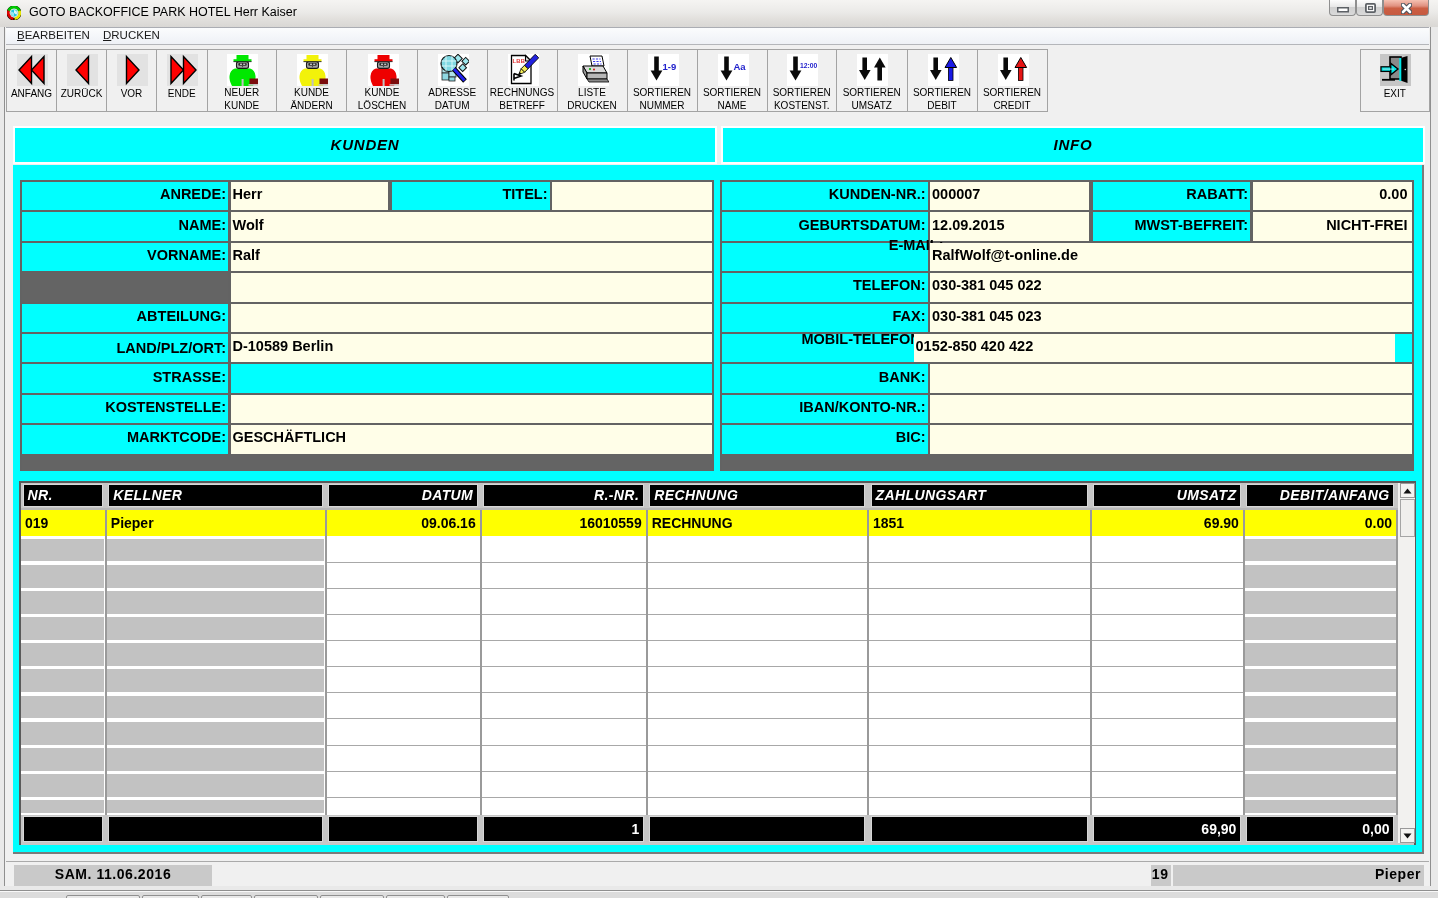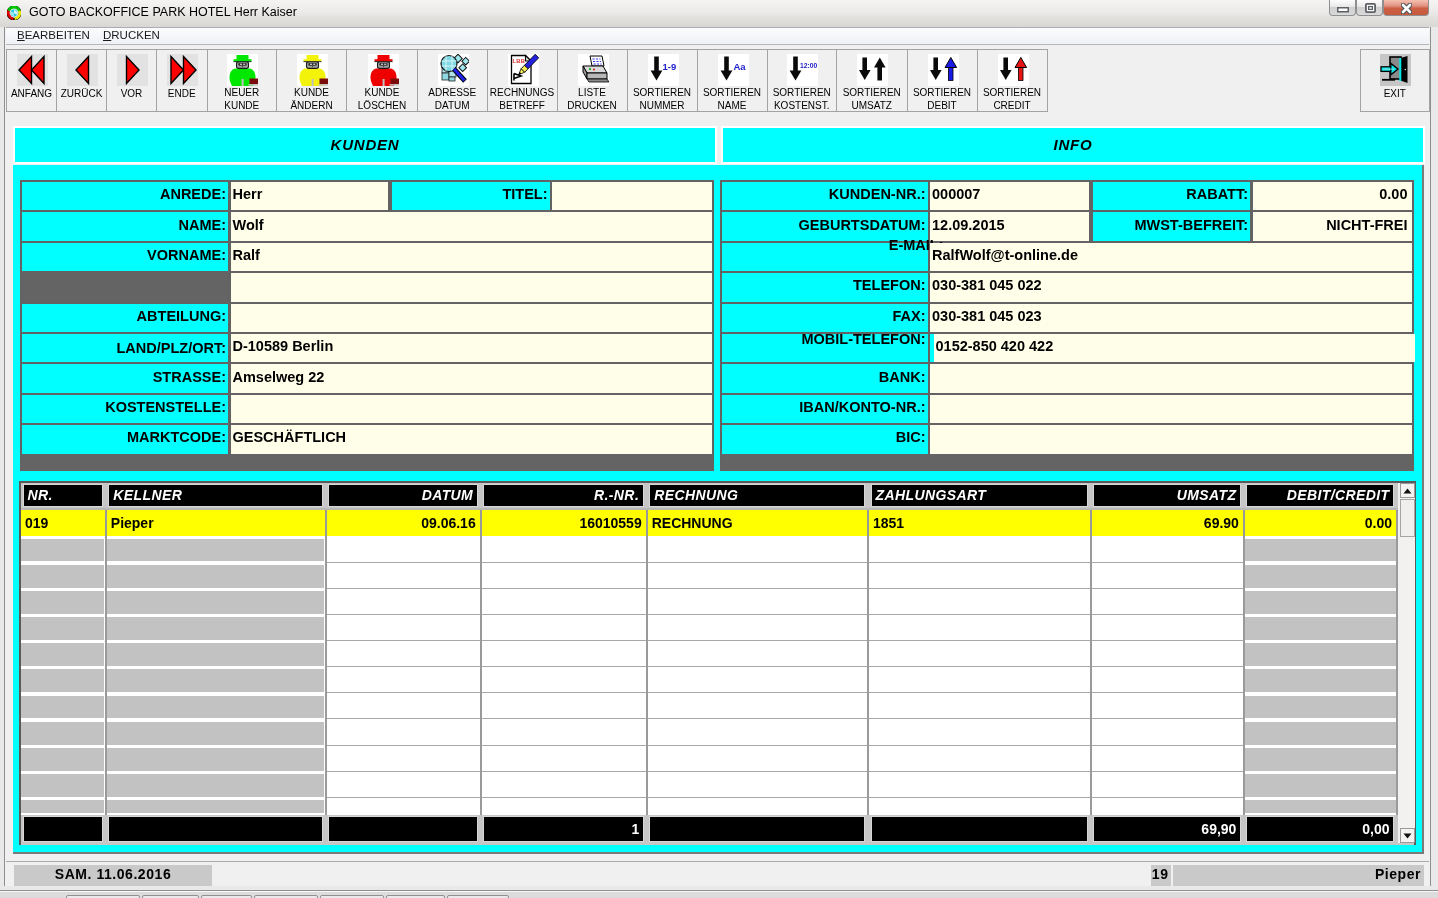--- a/index.html
+++ b/index.html
@@ -324,21 +324,20 @@
       <div class="abs" style="left:0;top:91.19999999999999px;width:206px;height:28.4px;background:#646464"></div>
       <div class="fld" style="left:208.5px;top:91.19999999999999px;width:481.5px;height:28.4px"></div>
       <div class="fsep" style="top:119.6px"></div>
       <div class="flab" style="left:0;top:121.6px;width:206px;height:28.4px">ABTEILUNG:</div>
       <div class="fld" style="left:208.5px;top:121.6px;width:481.5px;height:28.4px"></div>
       <div class="fsep" style="top:150.0px"></div>
       <div class="flab" style="left:0;top:152.0px;width:206px;height:32px">LAND/PLZ/ORT:</div>
       <div class="fld" style="left:208.5px;top:152.0px;width:481.5px;height:28.4px">D-10589 Berlin</div>
       <div class="fsep" style="top:180.39999999999998px"></div>
       <div class="flab" style="left:0;top:182.39999999999998px;width:206px;height:28.4px">STRASSE:</div>
-      <div class="fld" style="left:208.5px;top:182.39999999999998px;width:481.5px;height:28.4px">Amselweg 22</div>
       <div class="fsep" style="top:210.79999999999998px"></div>
       <div class="flab" style="left:0;top:212.79999999999998px;width:206px;height:28.4px">KOSTENSTELLE:</div>
       <div class="fld" style="left:208.5px;top:212.79999999999998px;width:481.5px;height:28.4px"></div>
       <div class="fsep" style="top:241.2px"></div>
       <div class="flab" style="left:0;top:243.2px;width:206px;height:28.4px">MARKTCODE:</div>
       <div class="fld" style="left:208.5px;top:243.2px;width:481.5px;height:28.4px">GESCHÄFTLICH</div>
       <div class="gbar" style="top:271.59999999999997px;height:17.400000000000034px"></div>
     </div>
 <div class="fpanel" style="left:719.5px">
       <div class="vsep" style="left:206px;top:0;width:2.5px;height:271.59999999999997px"></div>
@@ -359,42 +358,42 @@
       <div class="flab" style="left:0;top:51px;width:224px;height:28.4px">E-MAIL:</div>
       <div class="fld" style="left:208.5px;top:60.8px;width:481.5px;height:28.4px">RalfWolf@t-online.de</div>
       <div class="fsep" style="top:89.19999999999999px"></div>
       <div class="flab" style="left:0;top:91.19999999999999px;width:206px;height:28.4px">TELEFON:</div>
       <div class="fld" style="left:208.5px;top:91.19999999999999px;width:481.5px;height:28.4px">030-381 045 022</div>
       <div class="fsep" style="top:119.6px"></div>
       <div class="flab" style="left:0;top:121.6px;width:206px;height:28.4px">FAX:</div>
       <div class="fld" style="left:208.5px;top:121.6px;width:481.5px;height:28.4px">030-381 045 023</div>
       <div class="fsep" style="top:150.0px"></div>
       <div class="flab" style="left:0;top:152.0px;width:206px;height:14px">MOBIL-TELEFON:</div>
-      <div class="fld" style="left:212px;top:152.0px;width:481.5px;height:28.4px">0152-850 420 422</div>
+      <div class="fld" style="left:192px;top:152.0px;width:481.5px;height:28.4px">0152-850 420 422</div>
       <div class="fsep" style="top:180.39999999999998px"></div>
       <div class="flab" style="left:0;top:182.39999999999998px;width:206px;height:28.4px">BANK:</div>
       <div class="fld" style="left:208.5px;top:182.39999999999998px;width:481.5px;height:28.4px"></div>
       <div class="fsep" style="top:210.79999999999998px"></div>
       <div class="flab" style="left:0;top:212.79999999999998px;width:206px;height:28.4px">IBAN/KONTO-NR.:</div>
       <div class="fld" style="left:208.5px;top:212.79999999999998px;width:481.5px;height:28.4px"></div>
       <div class="fsep" style="top:241.2px"></div>
       <div class="flab" style="left:0;top:243.2px;width:206px;height:28.4px">BIC:</div>
       <div class="fld" style="left:208.5px;top:243.2px;width:481.5px;height:28.4px"></div>
       <div class="gbar" style="top:271.59999999999997px;height:17.400000000000034px"></div>
     </div>
 <div class="tbl">
 <div class="thstrip"></div>
 <div class="thcell" style="left:1.5px;width:80.3px">NR.</div>
 <div class="thcell" style="left:87.3px;width:214.7px">KELLNER</div>
 <div class="thcell thr" style="left:307.0px;width:150.2px">DATUM</div>
 <div class="thcell thr" style="left:462.2px;width:161.00000000000006px">R.-NR.</div>
 <div class="thcell" style="left:628.2px;width:216.29999999999995px">RECHNUNG</div>
 <div class="thcell" style="left:849.5px;width:217.9000000000001px">ZAHLUNGSART</div>
 <div class="thcell thr" style="left:1072.4px;width:148.0px">UMSATZ</div>
-<div class="thcell thr" style="left:1225.4px;width:148.0999999999999px">DEBIT/CREDIT</div>
+<div class="thcell thr" style="left:1225.4px;width:148.0999999999999px">DEBIT/ANFANG</div>
 <div class="abs" style="left:0;top:25px;width:1393px;height:2.5px;background:#b8b8b8"></div>
 <div class="yrow"></div>
 <div class="ycell" style="left:0px;width:83.3px;top:27px">019</div>
 <div class="ycell" style="left:85.8px;width:217.7px;top:27px">Pieper</div>
 <div class="ycell ycr" style="left:305.5px;width:153.2px;top:27px">09.06.16</div>
 <div class="ycell ycr" style="left:460.7px;width:164.00000000000006px;top:27px">16010559</div>
 <div class="ycell" style="left:626.7px;width:219.29999999999995px;top:27px">RECHNUNG</div>
 <div class="ycell" style="left:848px;width:220.9000000000001px;top:27px">1851</div>
 <div class="ycell ycr" style="left:1070.9px;width:151.0px;top:27px">69.90</div>
 <div class="ycell ycr" style="left:1223.9px;width:151.0999999999999px;top:27px">0.00</div>

